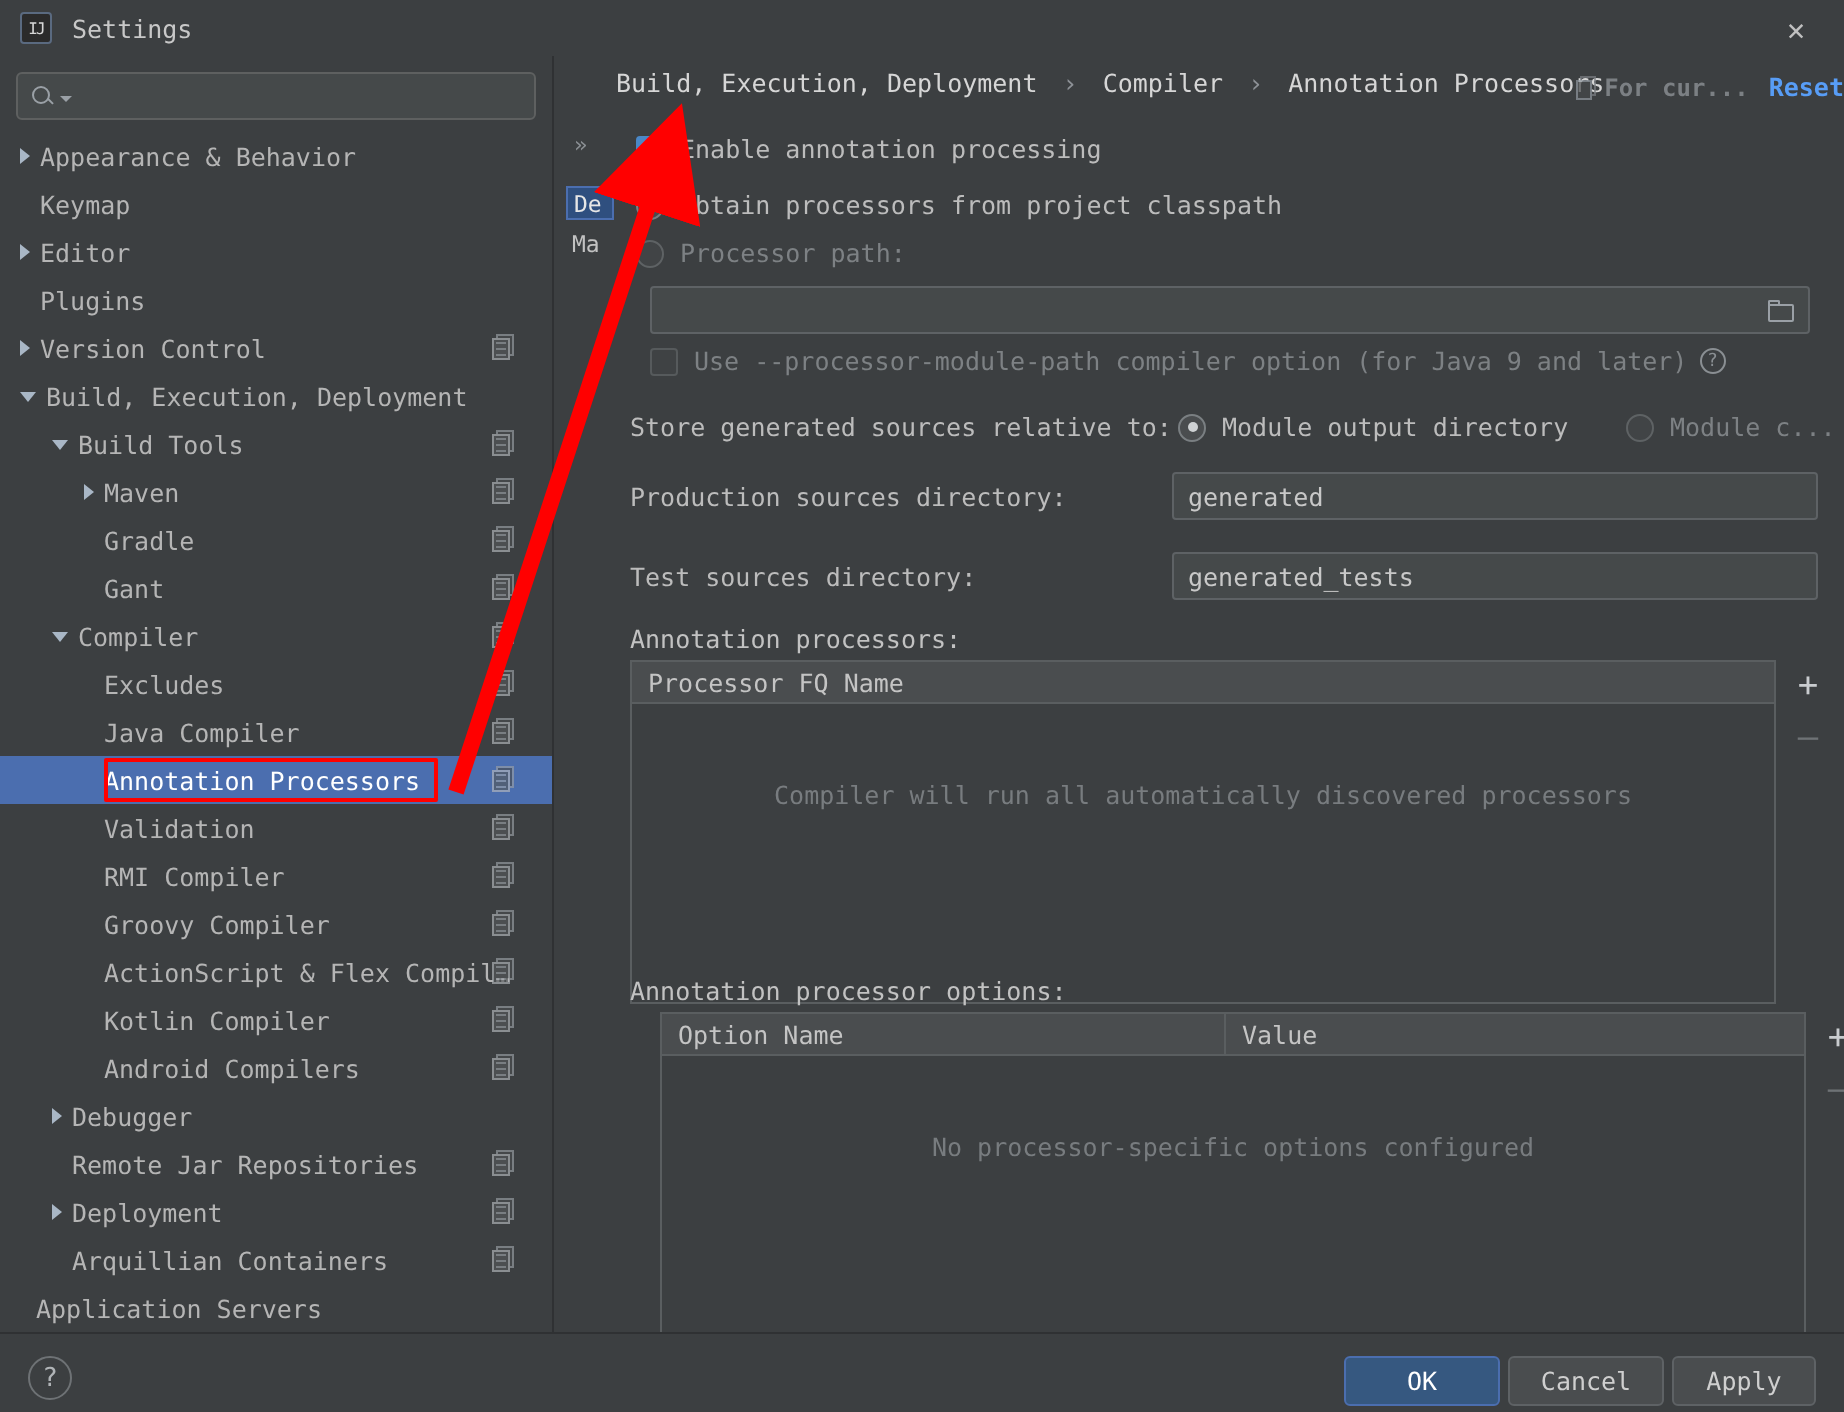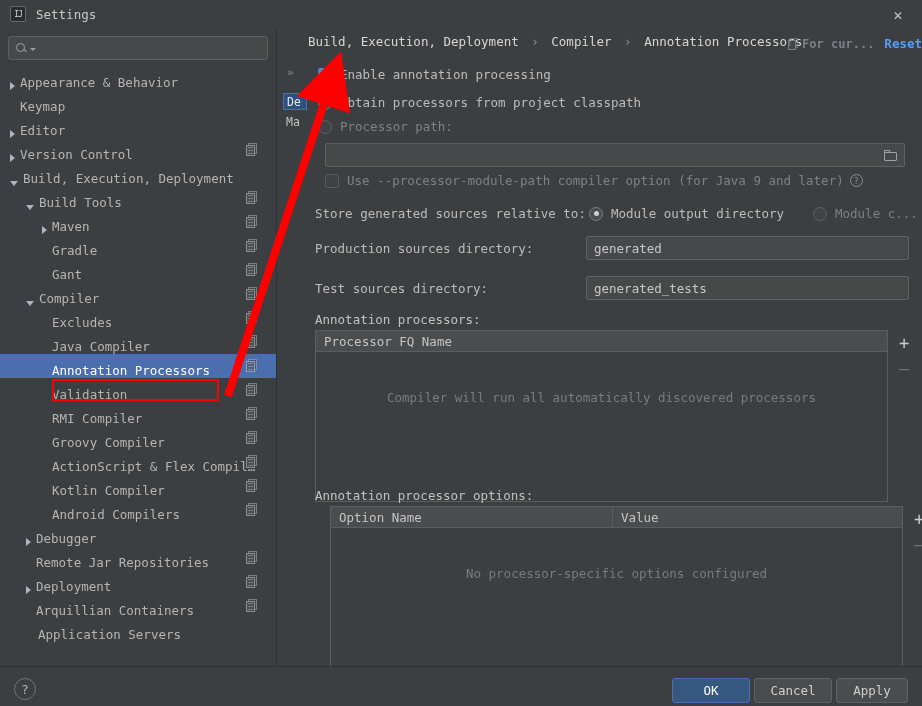--- a/index.html
+++ b/index.html
@@ -60,21 +60,21 @@
   .search-input {
     background: transparent; border: none; outline: none; color: #bbb;
     font-family: inherit; font-size: 12px; flex: 1; padding-left: 4px;
   }
 
   .tree {
     position: absolute; left: 0; top: 38px; width: 276px; height: 628px;
     overflow: hidden;
   }
   .tree-row {
-    position: relative; height: 24px; display: flex; align-items: flex-end;
+    position: relative; height: 24px; display: flex; align-items: center;
     cursor: default; padding-right: 10px;
   }
   .tree-row.selected { background: #4b6eaf; }
   .tree-row.selected .tree-label { color: #ffffff; }
   .tw {
     width: 0; height: 0; flex: 0 0 auto; margin-right: 5px;
   }
   .tw.right {
     border-left: 5px solid #a9b7c6; border-top: 4px solid transparent;
     border-bottom: 4px solid transparent;
@@ -286,20 +286,24 @@
         </div>
         <div class="tree-row" style="padding-left: 10px;">
           <span class="tw none"></span>
           <span class="tree-label">Keymap</span>
         </div>
         <div class="tree-row" style="padding-left: 10px;">
           <span class="tw right"></span>
           <span class="tree-label">Editor</span>
         </div>
         <div class="tree-row" style="padding-left: 10px;">
+          <span class="tw none"></span>
+          <span class="tree-label">Plugins</span>
+        </div>
+        <div class="tree-row" style="padding-left: 10px;">
           <span class="tw right"></span>
           <span class="tree-label">Version Control</span>
           <span class="cfg-icon">
             <span class="a"></span>
             <span class="b"></span>
             <span class="c"></span>
           </span>
         </div>
         <div class="tree-row" style="padding-left: 10px;">
           <span class="tw down"></span>
@@ -455,21 +459,21 @@
         </div>
         <div class="tree-row" style="padding-left: 26px;">
           <span class="tw none"></span>
           <span class="tree-label">Arquillian Containers</span>
           <span class="cfg-icon">
             <span class="a"></span>
             <span class="b"></span>
             <span class="c"></span>
           </span>
         </div>
-        <div class="tree-row" style="padding-left: 28px;">
+        <div class="tree-row" style="padding-left: 8px;">
           <span class="tw none"></span>
           <span class="tree-label">Application Servers</span>
         </div>
       </div>
     <div class="side-scroll-track">
       <div class="side-scrollbar"></div>
     </div>
   </div>
 
   <div class="v-divider"></div>

